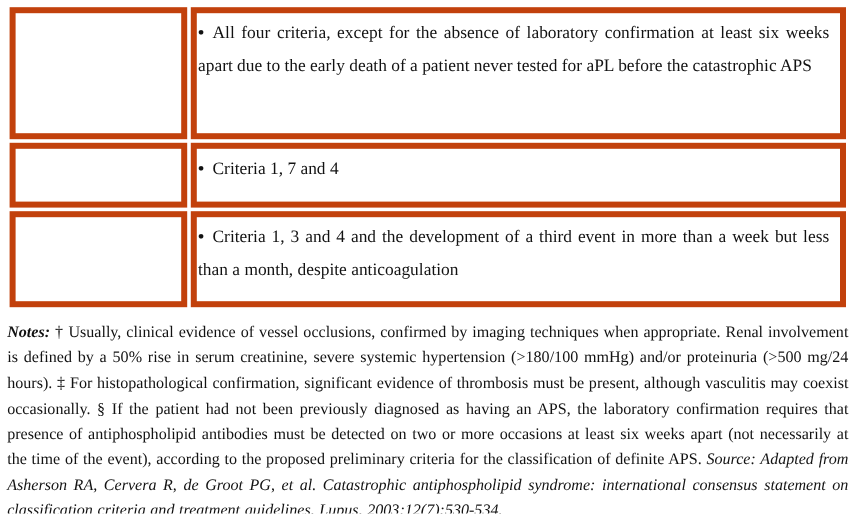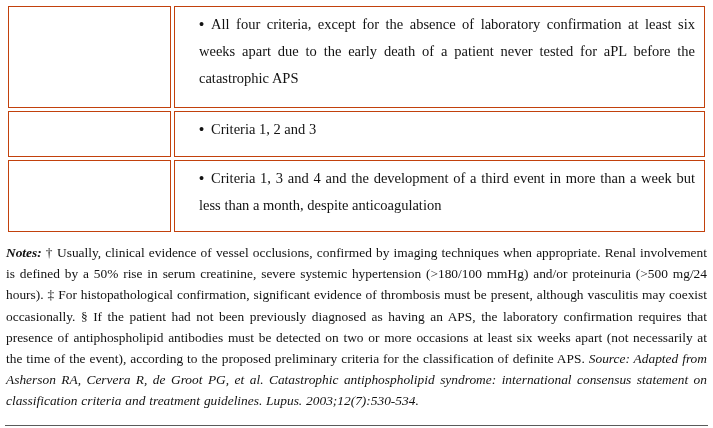--- a/index.html
+++ b/index.html
@@ -22,23 +22,23 @@
     display: flex;
     flex-direction: column;
   }
   table.criteria {
     border-collapse: separate;
     border-spacing: 3px;
     width: 100%;
     table-layout: fixed;
   }
   table.criteria td {
-    border: 1px solid #c2410c;
+    border: 5px solid #c2410c;
     vertical-align: top;
-    padding: 4px 9px 4px 24px;
+    padding: 4px 9px 4px 1px;
     font-size: 14.5px;
     line-height: 1.85;
   }
   td.left-cell {
     width: 128px;
   }
   td.content-cell {
     text-align: justify;
   }
   td.row-tall { height: 92px; }
@@ -73,21 +73,21 @@
     <tbody>
       <tr>
         <td class="left-cell row-tall"></td>
         <td class="content-cell row-tall">
           <span class="bullet">•</span><span>All four criteria, except for the absence of laboratory confirmation at least six weeks apart due to the early death of a patient never tested for aPL before the catastrophic APS</span>
         </td>
       </tr>
       <tr>
         <td class="left-cell row-short"></td>
         <td class="content-cell row-short">
-          <span class="bullet">•</span><span>Criteria 1, 2 and 3</span>
+          <span class="bullet">•</span><span>Criteria 1, 7 and 4</span>
         </td>
       </tr>
       <tr>
         <td class="left-cell row-med"></td>
         <td class="content-cell row-med">
           <span class="bullet">•</span><span>Criteria 1, 3 and 4 and the development of a third event in more than a week but less than a month, despite anticoagulation</span>
         </td>
       </tr>
     </tbody>
   </table>

